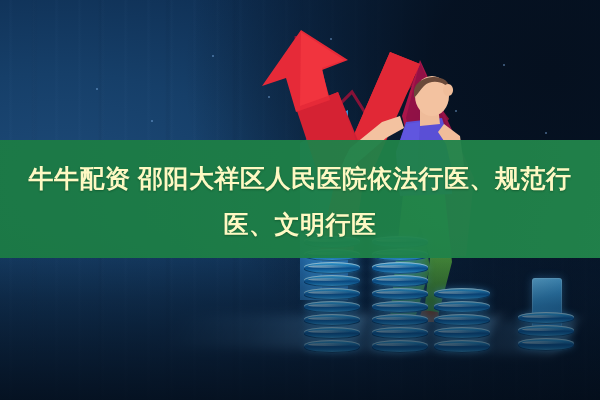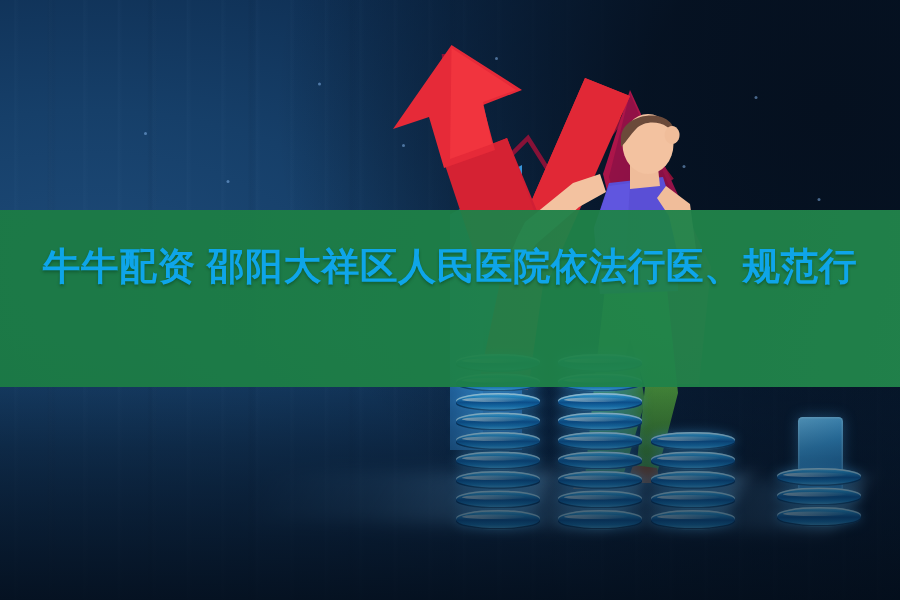--- a/index.html
+++ b/index.html
@@ -115,21 +115,21 @@
     opacity: 0.90;
   }
   .banner-tint {
     position: absolute;
     left: 0; right: 0;
     background: rgba(28,124,70,0.55);
   }
   .banner-text {
     position: absolute;
     left: 0; right: 0;
-    color: #0ea5e9;
+    color: #fef9c3;
     text-align: center;
     font-size: 25px;
     font-weight: 700;
     line-height: 44px;
     letter-spacing: 0.5px;
     text-shadow: 0 1px 2px rgba(0,40,15,0.35);
     white-space: nowrap;
   }
   .line1 { top: 156px; }
   .line2 { top: 202px; }
@@ -263,14 +263,15 @@
     <div class="coin" style="width:56px; height:12px; top:13px;"></div>
     <div class="coin" style="width:56px; height:13px; top:26px;"></div>
   </div>
 
   <div class="bg-bottom-fade"></div>
 
   <div class="banner" style="top:140px; height:118px;"></div>
   <div class="banner-tint" style="top:140px; height:118px;"></div>
 
   <div class="banner-text line1">牛牛配资 邵阳大祥区人民医院依法行医、规范行</div>
+  <div class="banner-text line2">医、文明行医</div>
 
 </div>
 
 </body></html>

